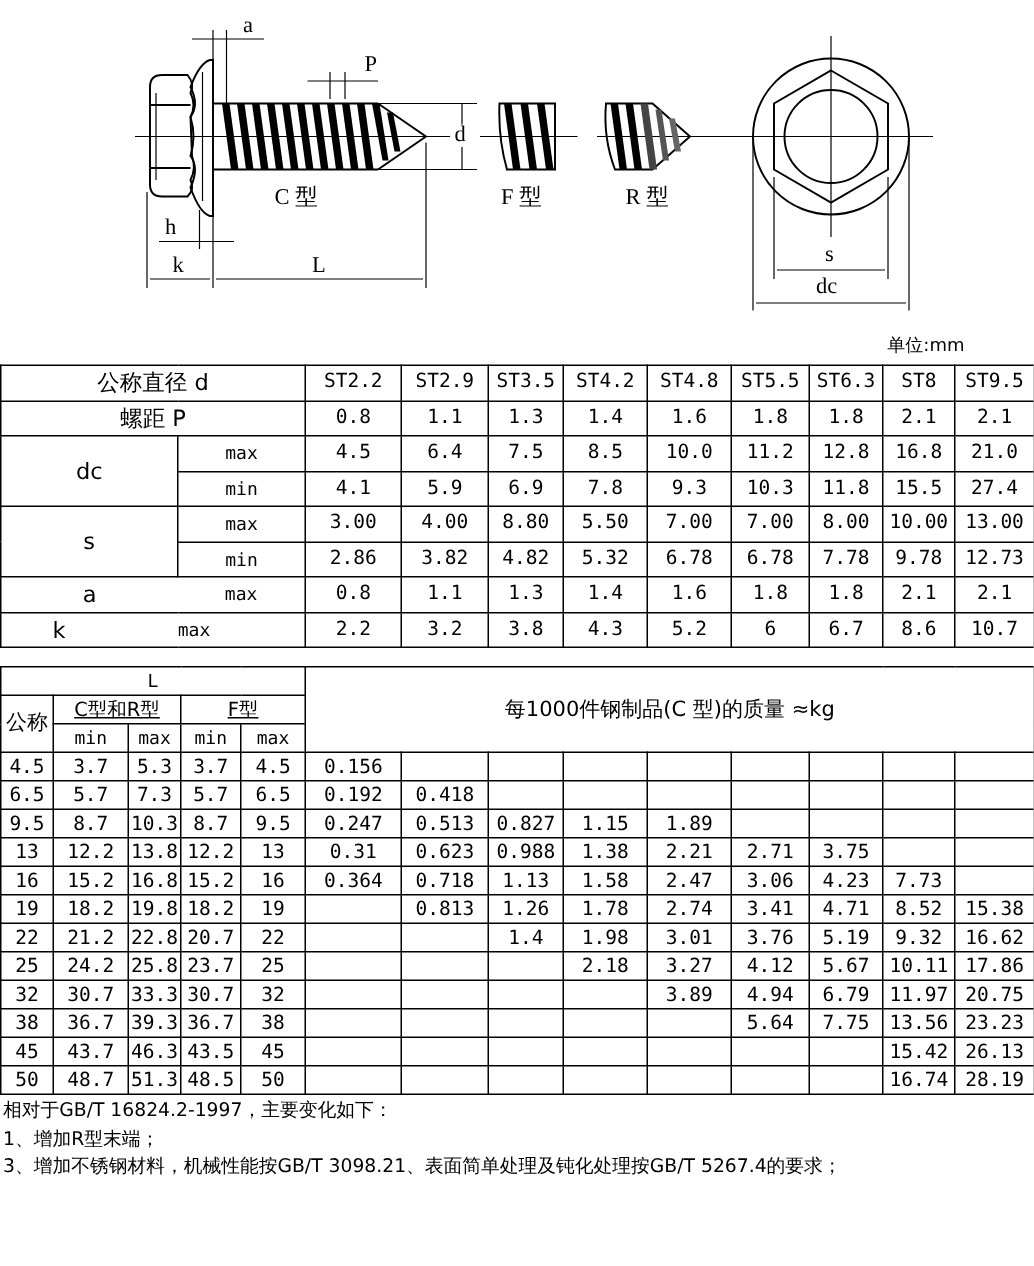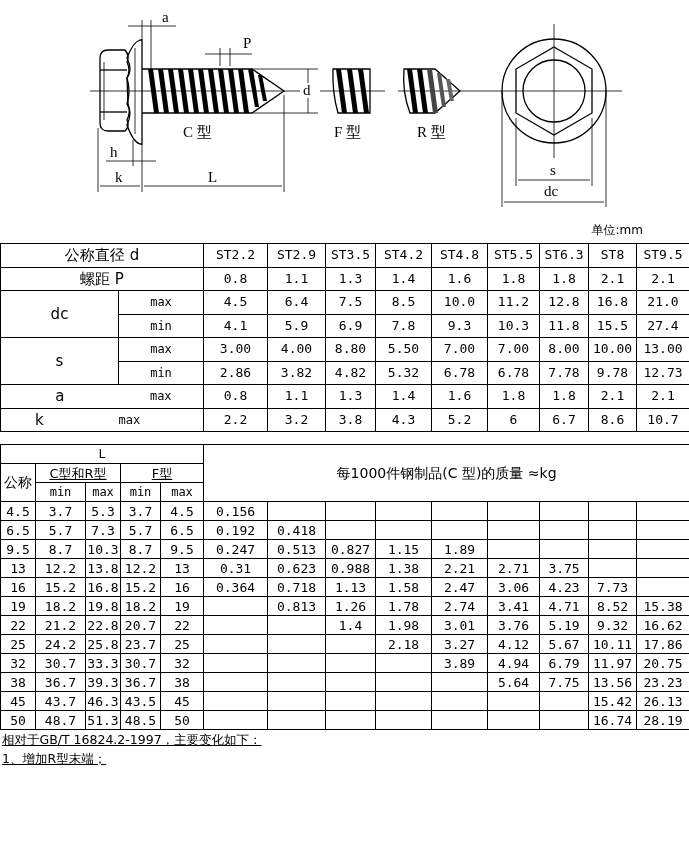--- a/index.html
+++ b/index.html
@@ -13,21 +13,21 @@
   td { border:1.5px solid #000; text-align:center; padding:0; font-family:"DejaVu Sans Mono","Liberation Mono",monospace; font-size:13px; height:23px; line-height:22px; white-space:nowrap; overflow:hidden; }
   #t1 { top:243px; width:689px;border-radius:11px; }
   #t1 td { height:22.5px; }
   #t1 .bigl { font-family:"DejaVu Sans", sans-serif; font-size:15px; }
   #t1 .sub { font-size:12px; }
   #t2 { top:444px; width:689px; }
   #t2 td { height:18px; line-height:17px; font-size:13px; }
   #t2 .hdr { font-size:12px; }
   #t2 .mass { font-family:"DejaVu Sans", sans-serif; font-size:14px; }
   #t2 .u { text-decoration:underline; }
-  .notes { position:absolute; left:2px; top:731px; width:685px; font-family:"DejaVu Sans", sans-serif; font-size:12.5px; line-height:18.7px;text-decoration:underline; }
+  .notes { position:absolute; left:2px; top:731px; width:685px; font-family:"DejaVu Sans", sans-serif; font-size:12.5px; line-height:18.7px; }
   .notes div { white-space:nowrap; }
   .notes .wrap { white-space:normal; }
 </style>
 </head>
 <body>
 
 <div class="diagram">
   <svg width="689" height="236" viewBox="0 0 689 236">
     <g stroke="#000" fill="none" stroke-width="1.3">
 
@@ -466,13 +466,14 @@
         <td></td>
         <td>16.74</td>
         <td>28.19</td>
       </tr>
     </tbody>
 </table>
 
 <div class="notes">
   <div>相对于GB/T 16824.2-1997，主要变化如下：</div>
   <div>1、增加R型末端；</div>
+  <div class="wrap">3、增加不锈钢材料，机械性能按GB/T 3098.21、表面简单处理及钝化处理按GB/T 5267.4的要求；</div>
 </div>
 
 </body></html>

